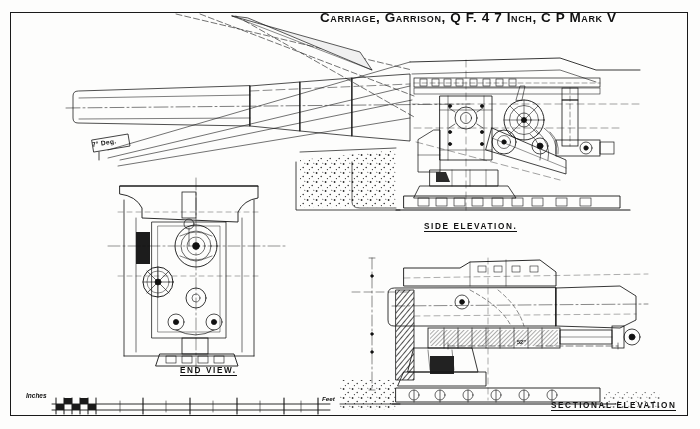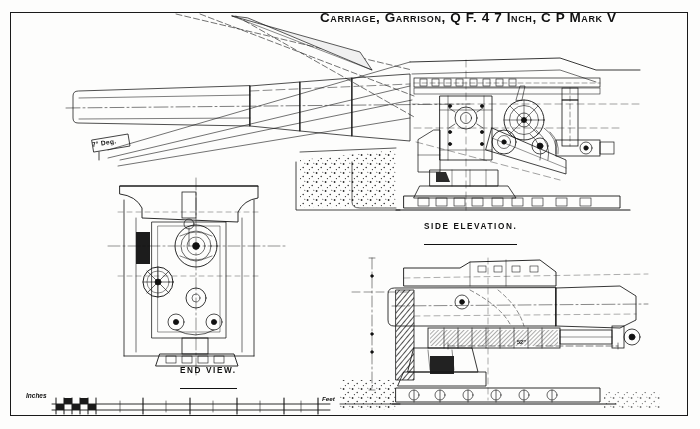--- a/index.html
+++ b/index.html
@@ -6,21 +6,21 @@
   body{width:700px;height:429px;overflow:hidden;
        font-family:"Liberation Sans",sans-serif;}
   #sheet{position:relative;width:700px;height:429px;background:#fdfdfc;text-align:right;}
   #frame{position:absolute;left:10px;top:12px;width:678px;height:404px;
          border:1.6px solid #1a1a1a;box-sizing:border-box;}
   svg.layer{position:absolute;left:0;top:0;width:700px;height:429px;}
   .t{position:absolute;color:#111;white-space:nowrap;}
   #title{left:320px;top:10px;font-size:13.5px;letter-spacing:.6px;
          font-variant:small-caps;font-weight:600;}
   .capt{font-size:8.2px;font-weight:700;letter-spacing:1.6px;
-        border-bottom:1.1px solid #111;padding-bottom:13px;}
+        border-bottom:1.1px solid #111;padding-bottom:0;}
   #cap-side{left:424px;top:222px;}
   #cap-end{left:180px;top:366px;}
   #cap-sect{left:551px;top:401px;}
   #deg{left:92px;top:141px;font-size:6.6px;font-weight:700;
        letter-spacing:.3px;transform:rotate(-9deg);transform-origin:0 50%;}
   #lbl-inches{left:26px;top:392px;font-size:6.5px;font-style:italic;
               font-weight:700;}
   #lbl-feet{left:322px;top:395px;font-size:6.2px;font-style:italic;
             font-weight:700;}
   #dim52{left:517px;top:339px;font-size:5.6px;font-weight:700;}
@@ -379,20 +379,21 @@
           <line x1="260" y1="401" x2="260" y2="412"></line>
           <line x1="301" y1="401" x2="301" y2="412"></line>
         </g>
       </g>
 
     </g>
   </svg>
 
   <div id="cap-side" class="t capt">SIDE ELEVATION.</div>
   <div id="cap-end" class="t capt">END VIEW.</div>
+  <div id="cap-sect" class="t capt">SECTIONAL ELEVATION</div>
 
   <div id="deg" class="t">7° Deg.</div>
 
   <div id="dim52" class="t">52"</div>
 
   <div id="lbl-inches" class="t">Inches</div>
   <div id="lbl-feet" class="t">Feet</div>
 
 </div>
 

